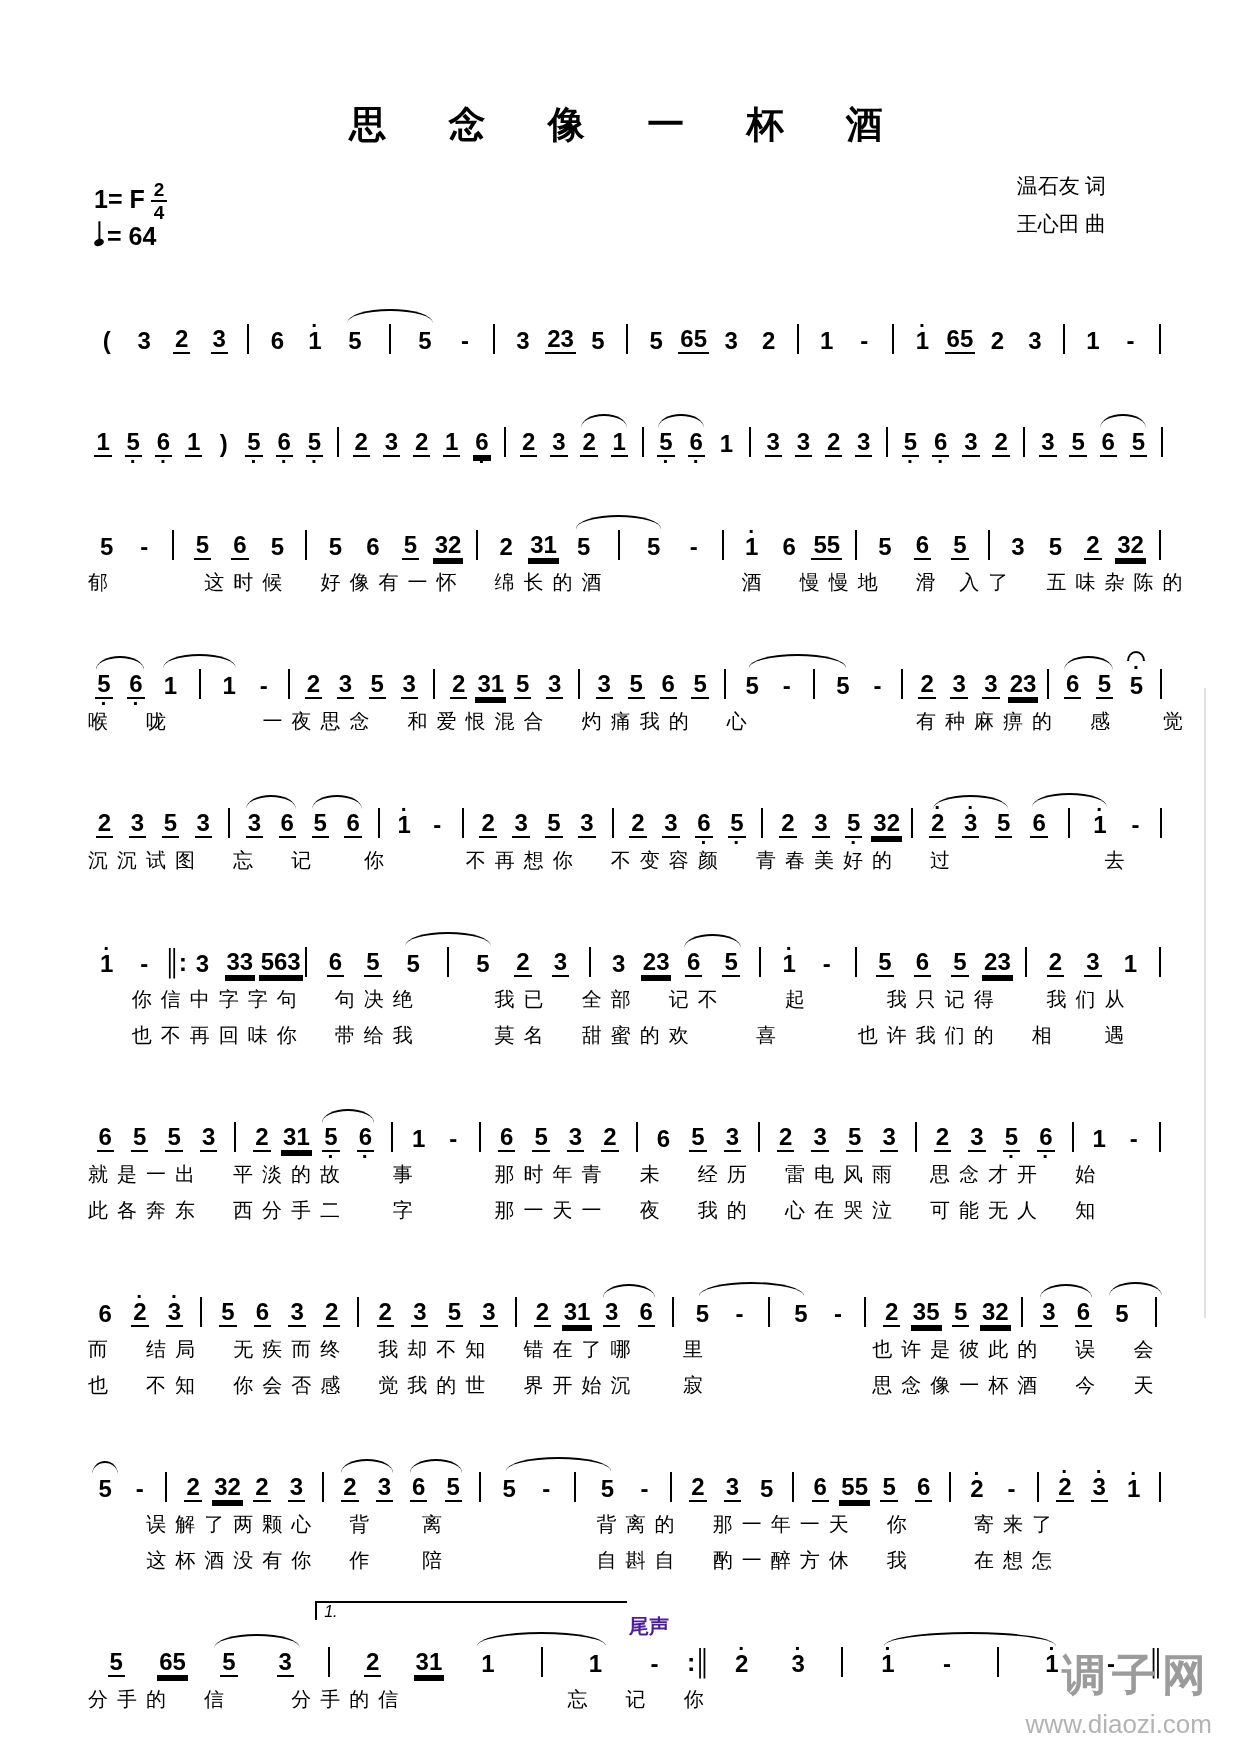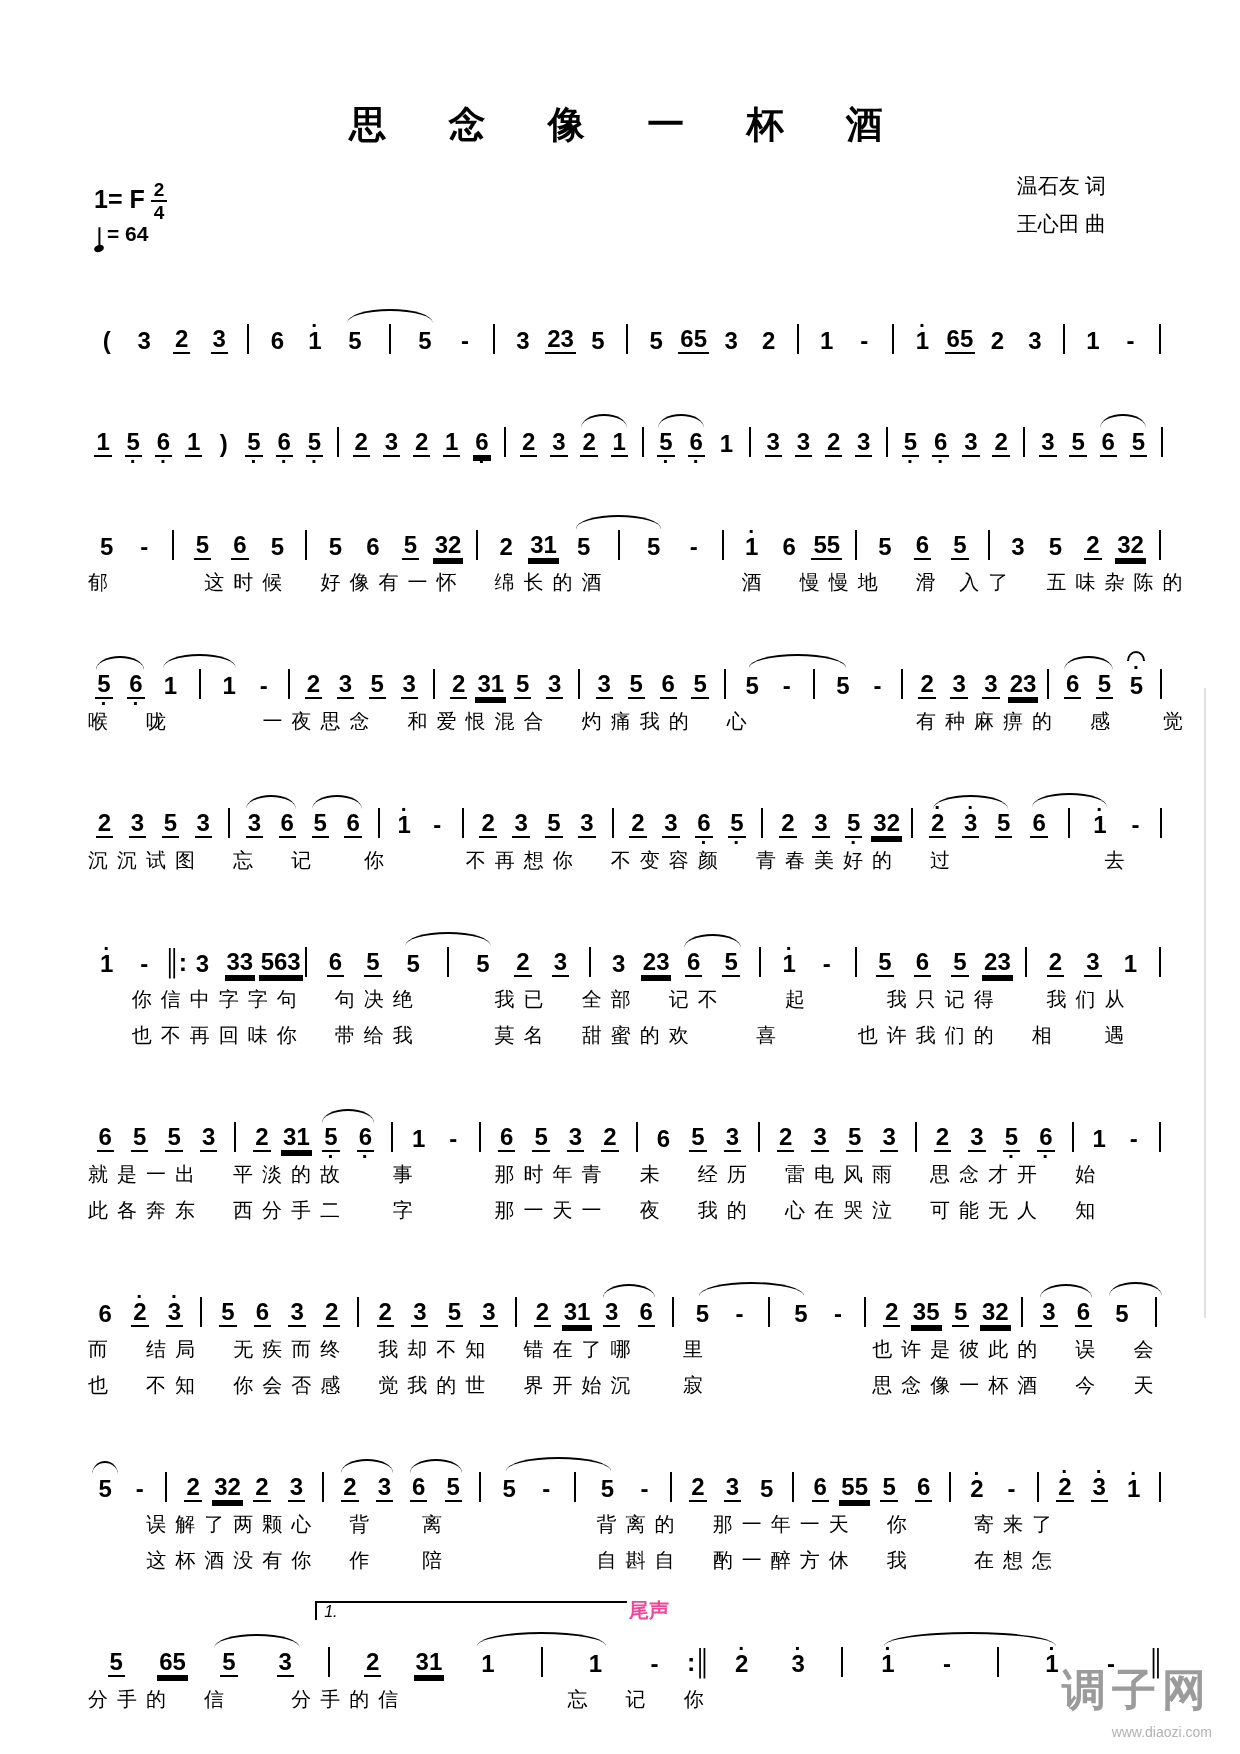--- a/index.html
+++ b/index.html
@@ -7,21 +7,21 @@
          font-family:"Liberation Sans",sans-serif;color:#000;}
   .inner{position:absolute;left:88px;right:70px;top:0;}
 
   
   .title{margin-top:100px;text-align:center;font-size:37px;font-weight:bold;letter-spacing:26px;}
   .meta{position:relative;height:110px;margin-top:14px;}
   .keysig{position:absolute;left:6px;top:16px;font-size:25px;font-weight:bold;}
   .meter{display:inline-block;vertical-align:middle;text-align:center;font-size:19px;line-height:1;margin-left:6px;}
   .meter .num{display:block;border-bottom:2px solid #000;padding:0 3px 1px;}
   .meter .den{display:block;padding-top:1px;}
-  .tempo{position:absolute;left:6px;top:58px;font-size:21px;font-weight:bold;display:flex;align-items:flex-end;}
+  .tempo{position:absolute;left:6px;top:58px;font-size:25px;font-weight:bold;display:flex;align-items:center;}
   .qnote{position:relative;width:10px;height:7px;background:#000;border-radius:50%;transform:rotate(-18deg);margin-right:3px;top:6px;}
   .qnote:after{content:'';position:absolute;right:0;top:-17px;width:2px;height:19px;background:#000;transform:rotate(18deg);}
   .date{position:absolute;left:0;right:0;top:24px;text-align:center;font-size:21px;font-family:"Liberation Serif",serif;}
   .credits{position:absolute;right:64px;top:4px;text-align:left;font-size:21px;font-family:"Liberation Serif",serif;line-height:1.8;}
 
   
   .system{position:relative;margin-bottom:23px;}
   .notes-row{display:flex;align-items:flex-end;padding-top:24px;min-height:56px;}
   .notes-row>*{flex:1 1 0;display:flex;justify-content:space-around;align-items:flex-end;min-width:0;}
   .cell.bar-cell{flex:.55 1 0;}
@@ -38,21 +38,21 @@
   .fmd{top:-17px;font-size:18px;}
   .lyric{margin-top:9px;font-size:20px;letter-spacing:9px;white-space:pre;line-height:1.35;}
   .ov{position:absolute;}
   .ov-ending{top:4px;left:21%;width:28%;height:17px;border-left:2px solid #000;border-top:2px solid #000;
              font-size:16px;font-style:italic;padding-left:7px;line-height:1.1;}
   .ov-coda{top:0;left:50%;font-size:20px;font-weight:bold;}
 
   
   .watermark{position:absolute;right:28px;bottom:14px;text-align:right;}
   .wm-name{font-size:44px;color:#9b9b9b;letter-spacing:6px;font-weight:bold;}
-  .wm-url{font-size:14px;color:#b3b3b3;margin-top:4px;}
+  .wm-url{font-size:26px;color:#b3b3b3;margin-top:4px;}
   .edge-line{position:absolute;right:34px;top:688px;width:2px;height:630px;background:#e0e0e0;}
 </style>
 </head>
 <body>
 
 <div class="sheet">
   <div class="inner">
     <div class="title">思 念 像 一 杯 酒</div>
 
     <div class="meta">
@@ -1032,21 +1032,21 @@
             </span>
             <div class="cell">
               <span class="tk">-</span>
             </div>
             <div class="cell bar-cell">
               <span class="bartxt">║</span>
             </div>
           </div>
           <div class="lyric">分手的  信    分手的信           忘  记  你</div>
           <div class="ov ov-ending">1.</div>
-          <div class="ov ov-coda" style="color: #ec4899;">尾声</div>
+          <div class="ov ov-coda" style="color: #4c1d95; margin-top: 16px;">尾声</div>
         </div>
       </div>
   </div>
 
   <div class="edge-line"></div>
 
   <div class="watermark">
     <div class="wm-name">调子网</div>
     <div class="wm-url">www.diaozi.com</div>
   </div>

